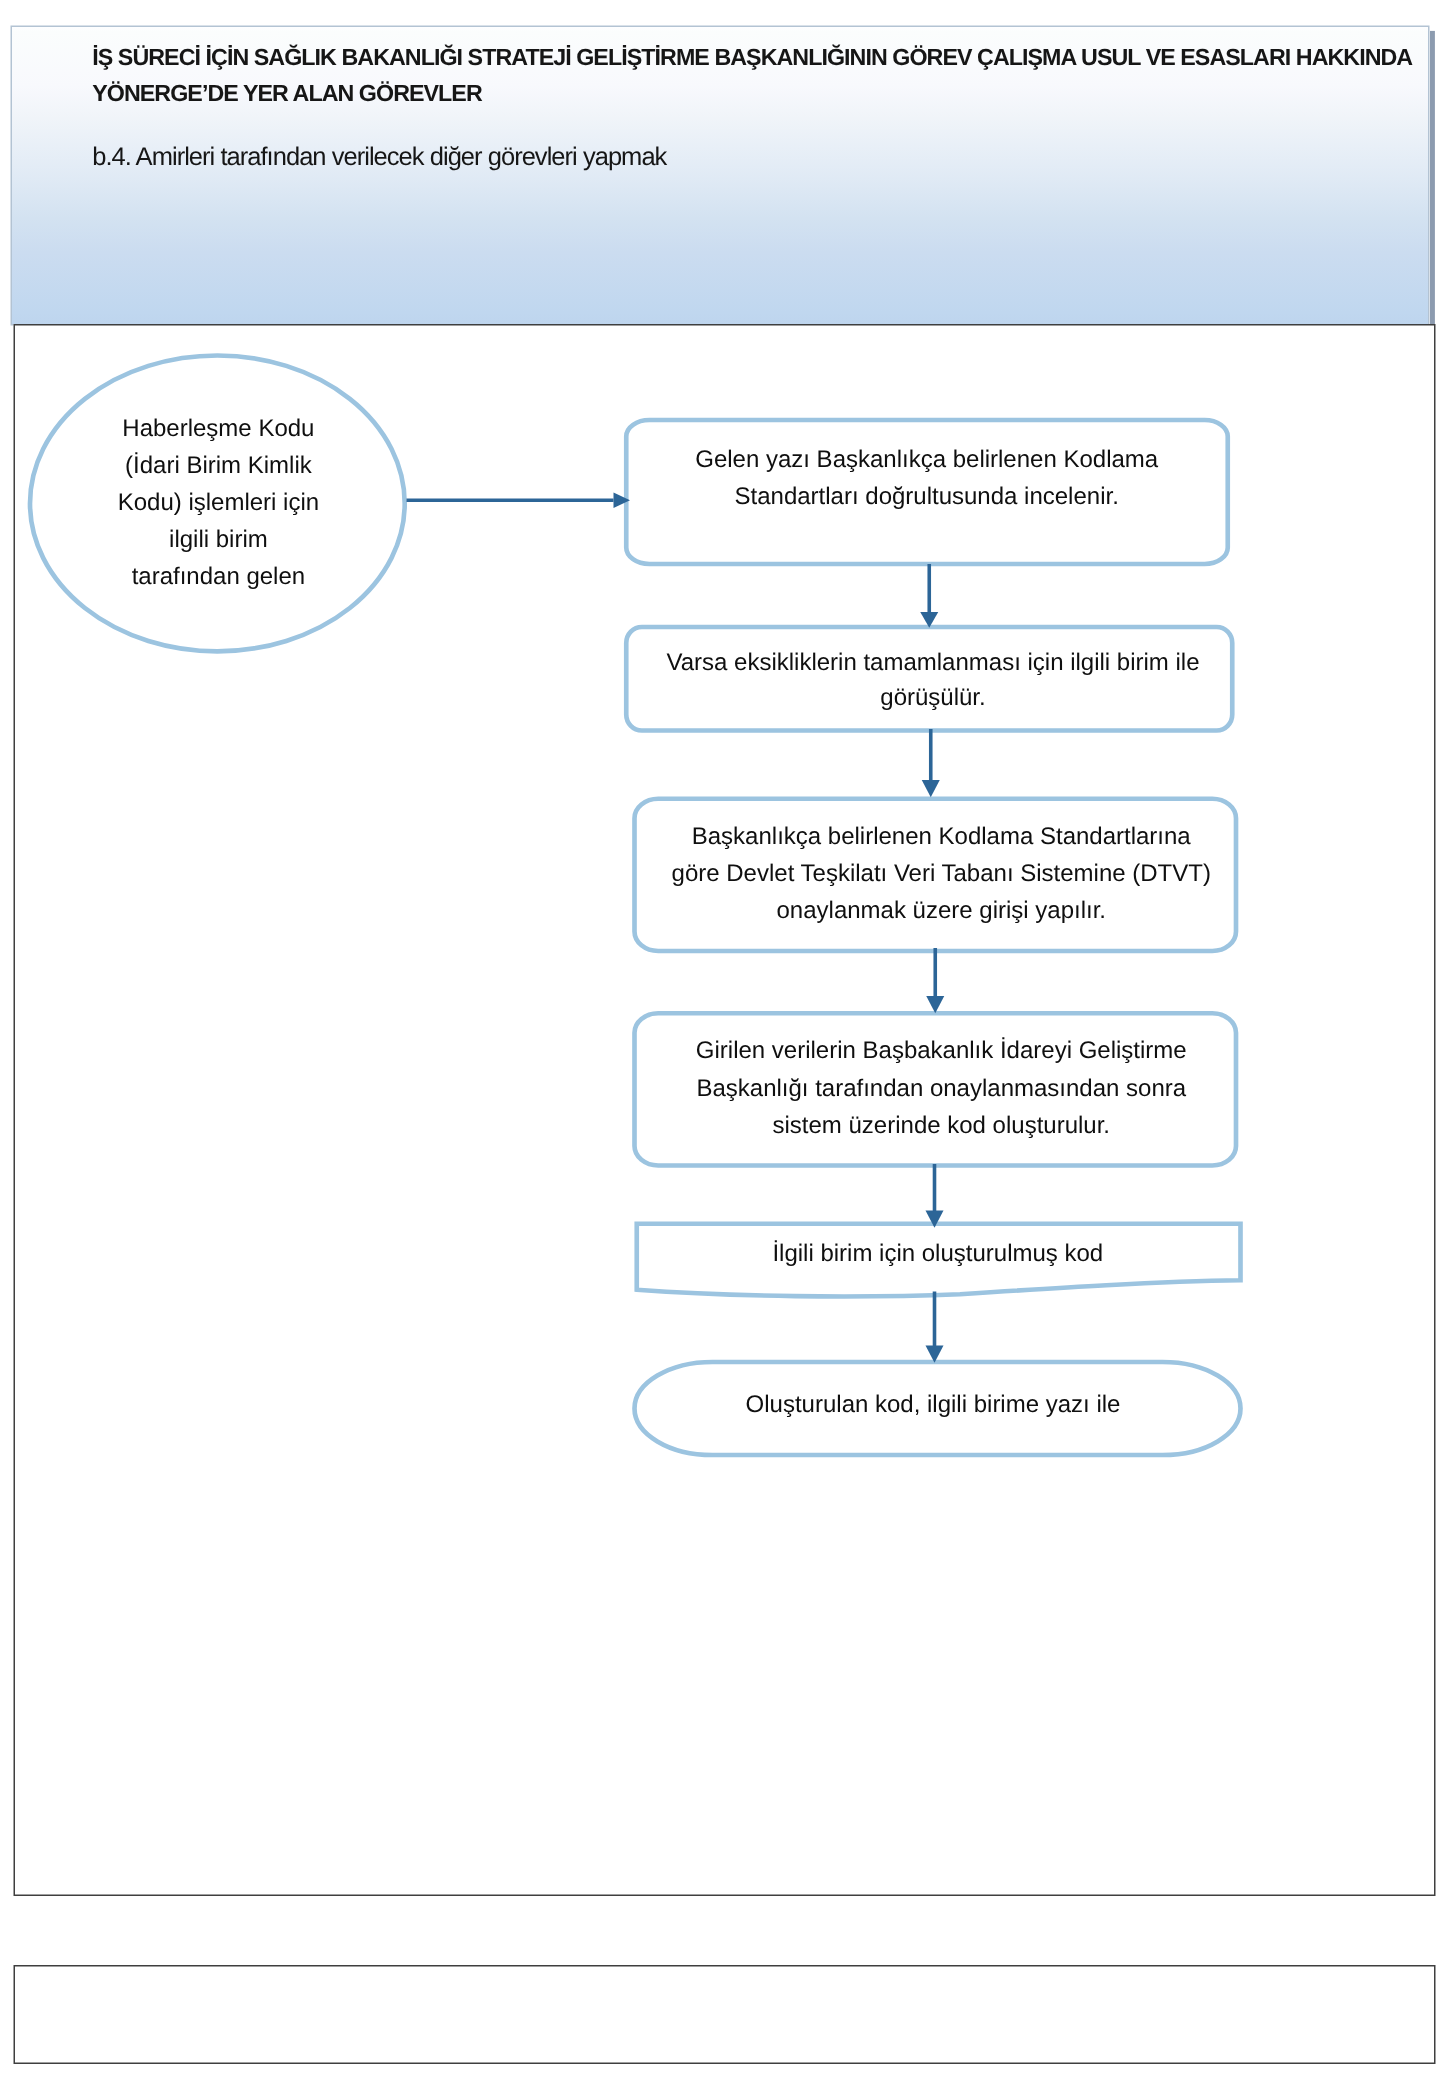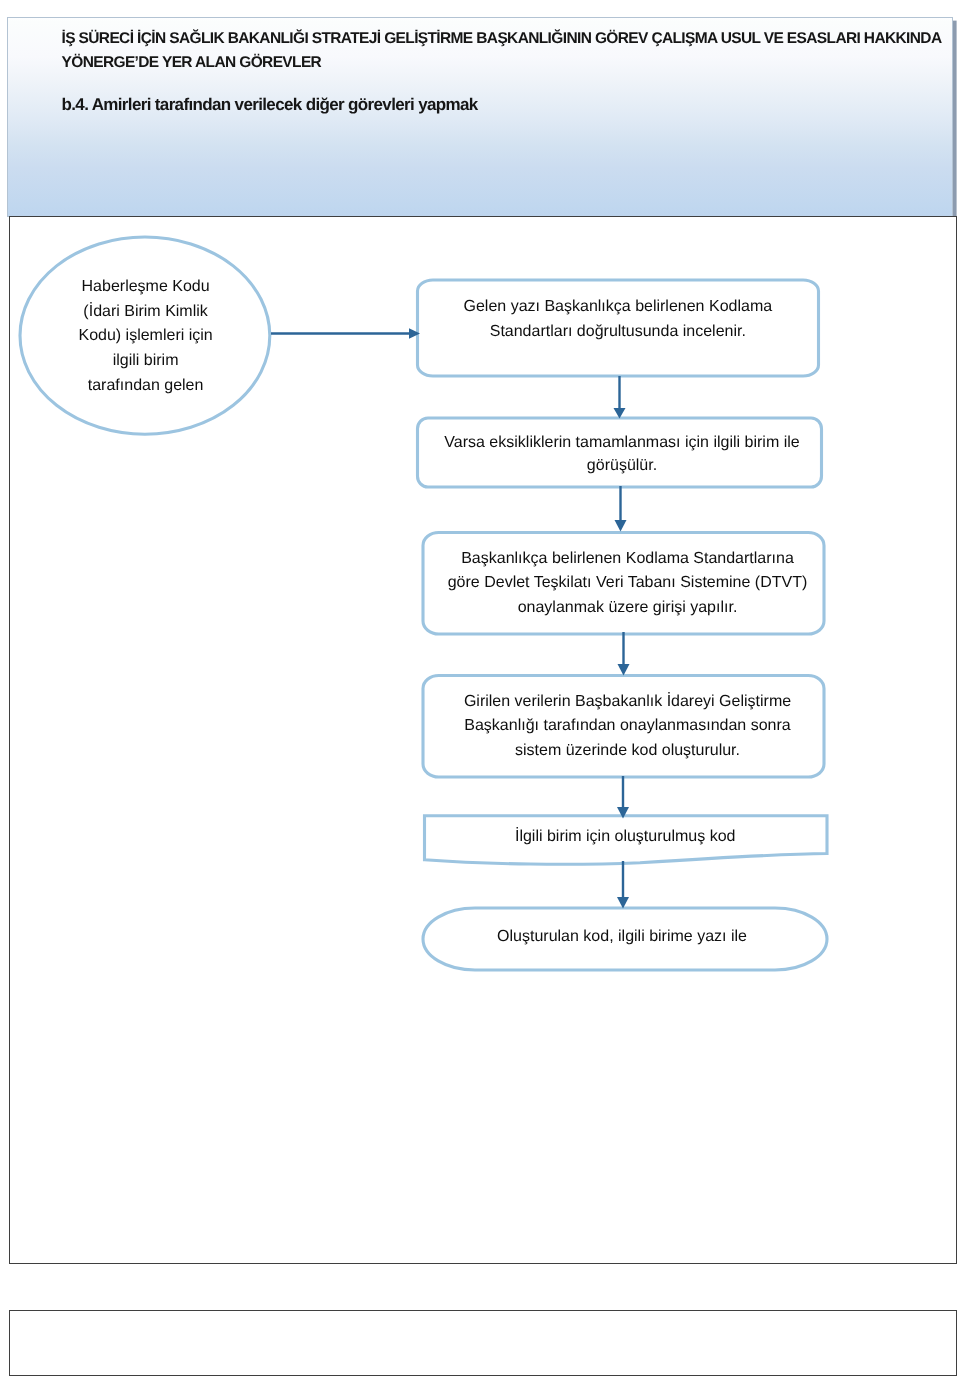--- a/index.html
+++ b/index.html
@@ -11,21 +11,21 @@
 
   
   #header-banner{position:absolute;left:7px;top:17px;width:946px;height:200px;
       box-sizing:border-box;border:1px solid #b3c3d3;
       background:linear-gradient(180deg,#fdfeff 0%, #fbfdfd 1.7%, #f8f9fd 19.8%, #f0f4f9 30.7%, #e0eaf5 50.8%, #d3e2f1 64.5%, #cbdcf0 75.9%, #c0d7ef 96%, #bed5ee 100%);
       box-shadow:3.6px 3.6px 0 0 #8c9baf;}
   #header-title{position:absolute;left:53.5px;top:8.6px;width:890px;
       font-weight:bold;font-size:15.5px;line-height:24.8px;color:#161616;
       letter-spacing:-0.63px;}
   #header-sub{position:absolute;left:53.5px;top:75.5px;width:890px;
-      font-weight:bold;font-size:17px;line-height:22px;color:#161616;
+      font-weight:normal;font-size:17px;line-height:22px;color:#161616;
       letter-spacing:-0.645px;}
 
   
   #content-frame{position:absolute;left:9px;top:216.4px;width:948px;height:1047.5px;
       box-sizing:border-box;border:1.2px solid #3f3f3f;background:#fff;}
   
   #footer-frame{position:absolute;left:9px;top:1310.4px;width:948px;height:65.5px;
       box-sizing:border-box;border:1.2px solid #3f3f3f;background:#fff;}
   #page-number{position:absolute;left:913px;top:1379.5px;width:43.5px;text-align:right;
       font-size:16px;line-height:16px;color:#1d4ed8;margin-top:28px;}

